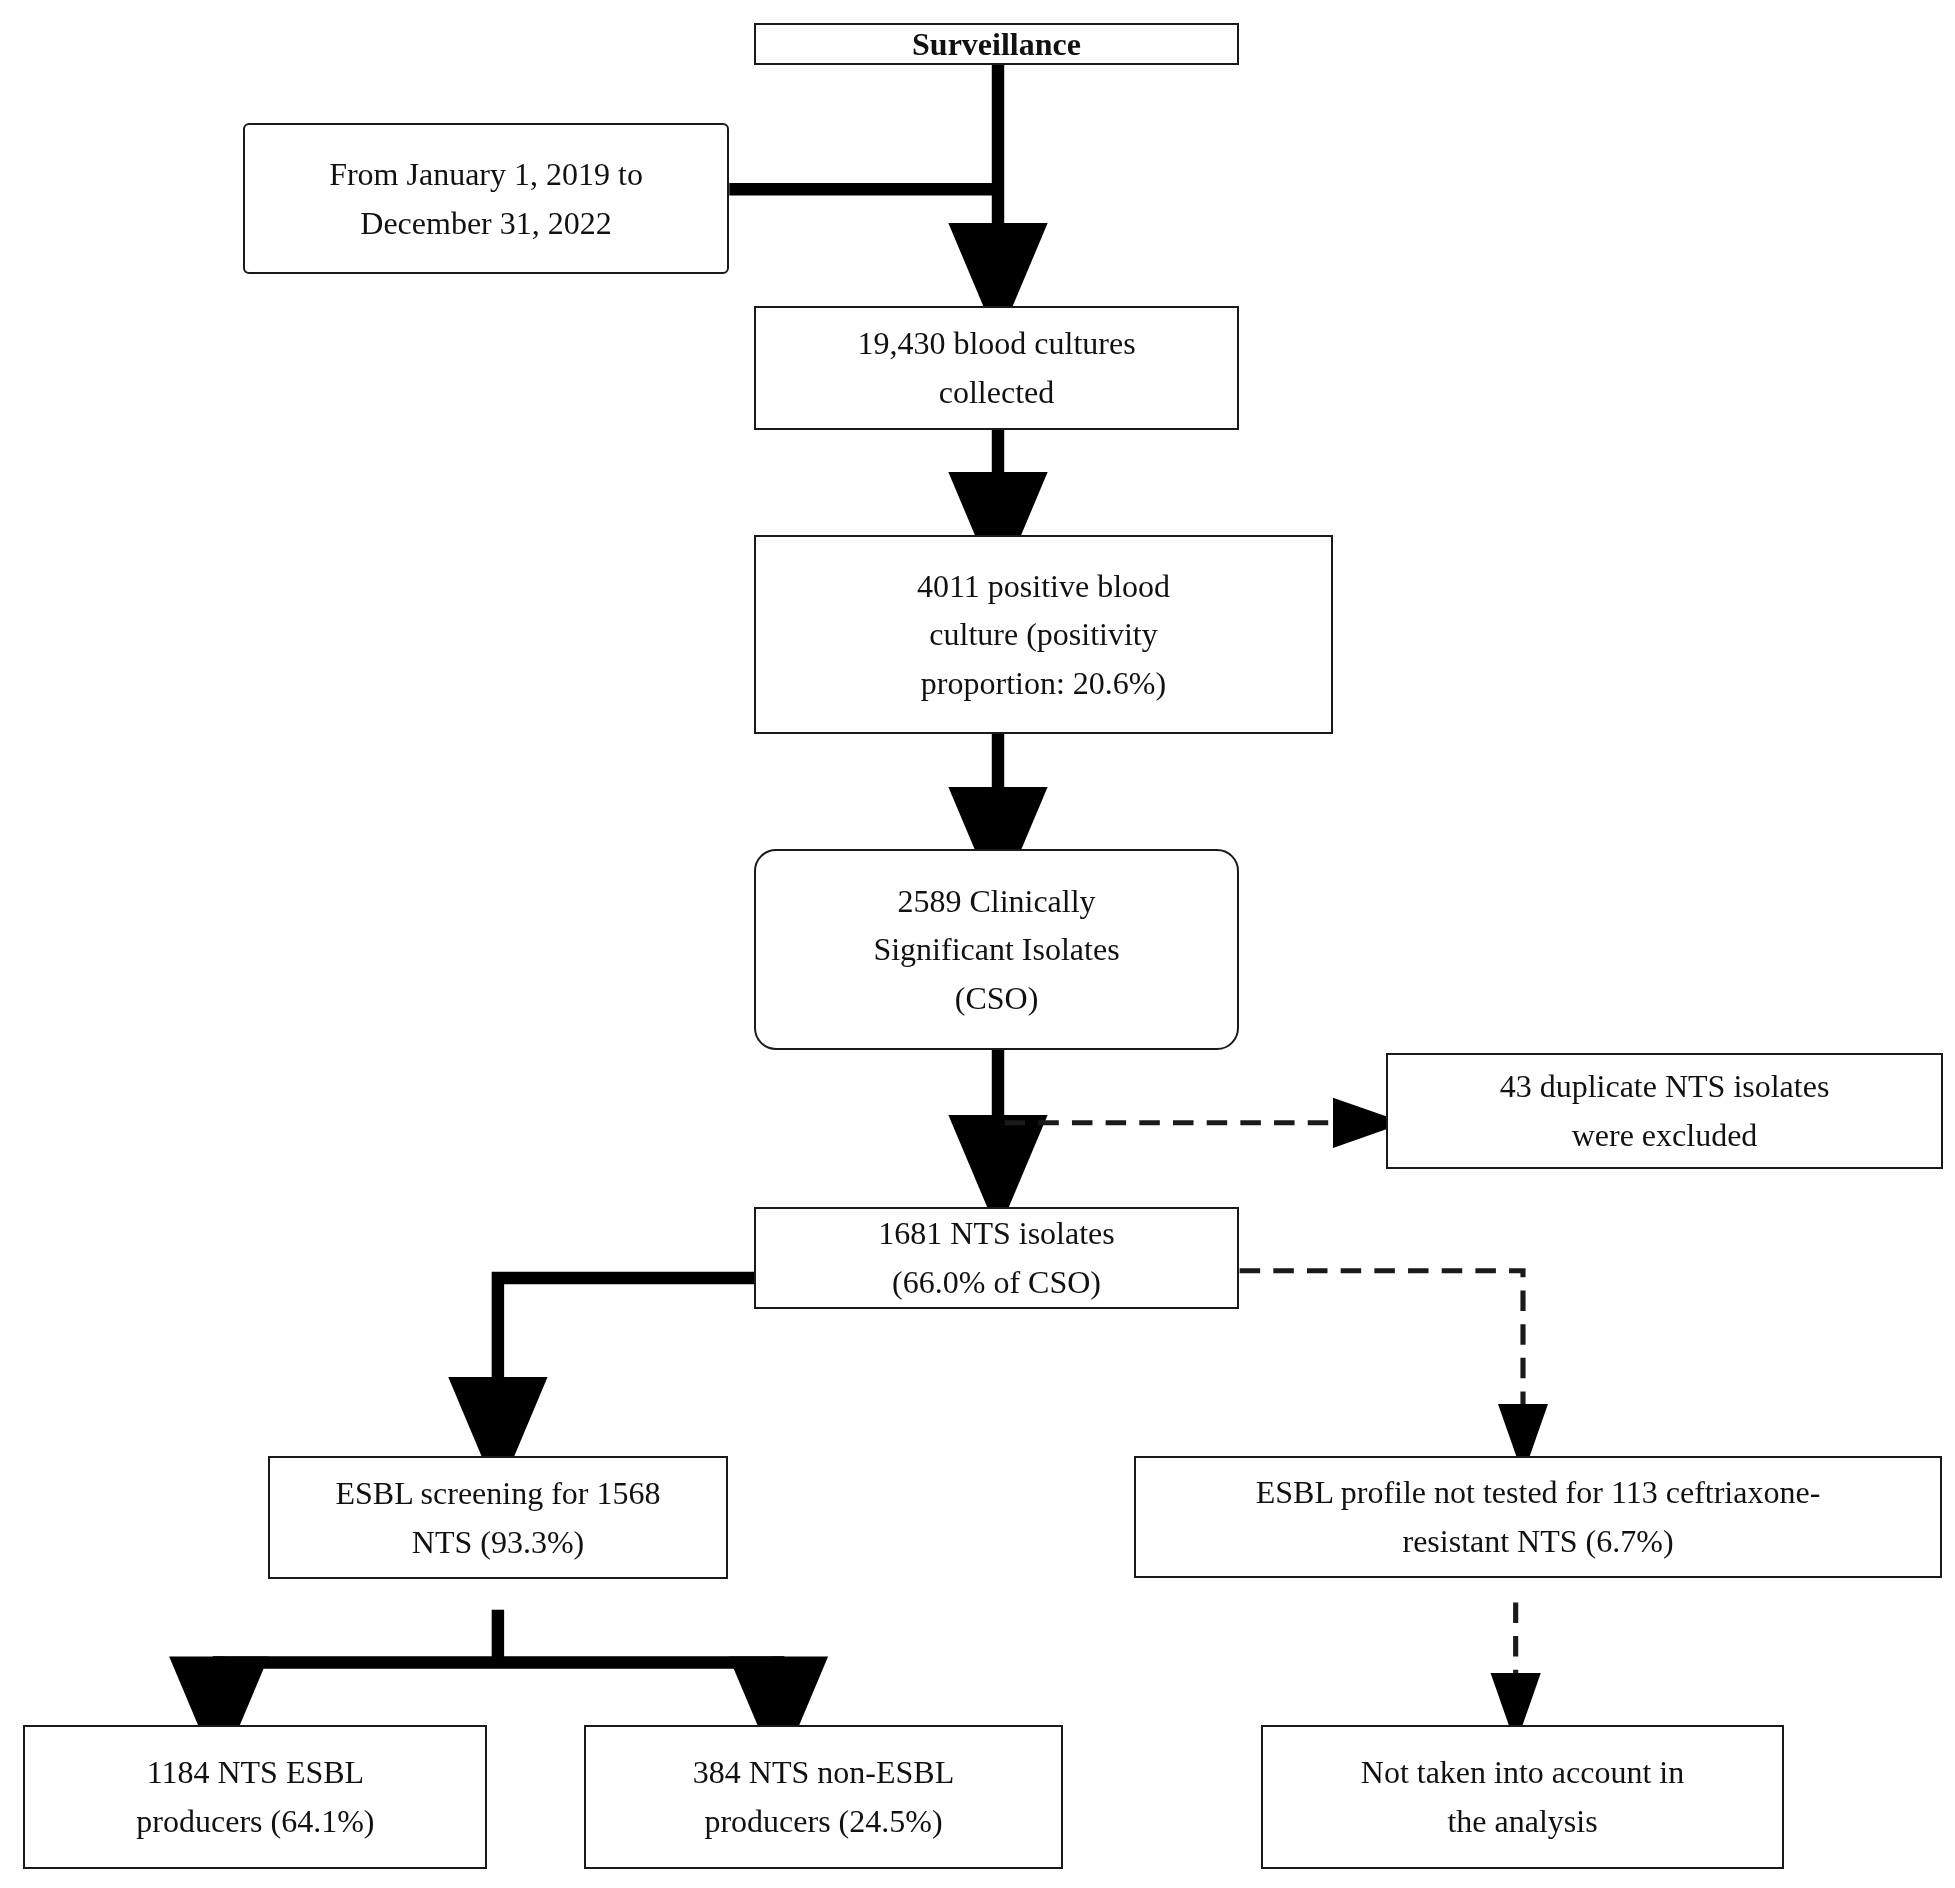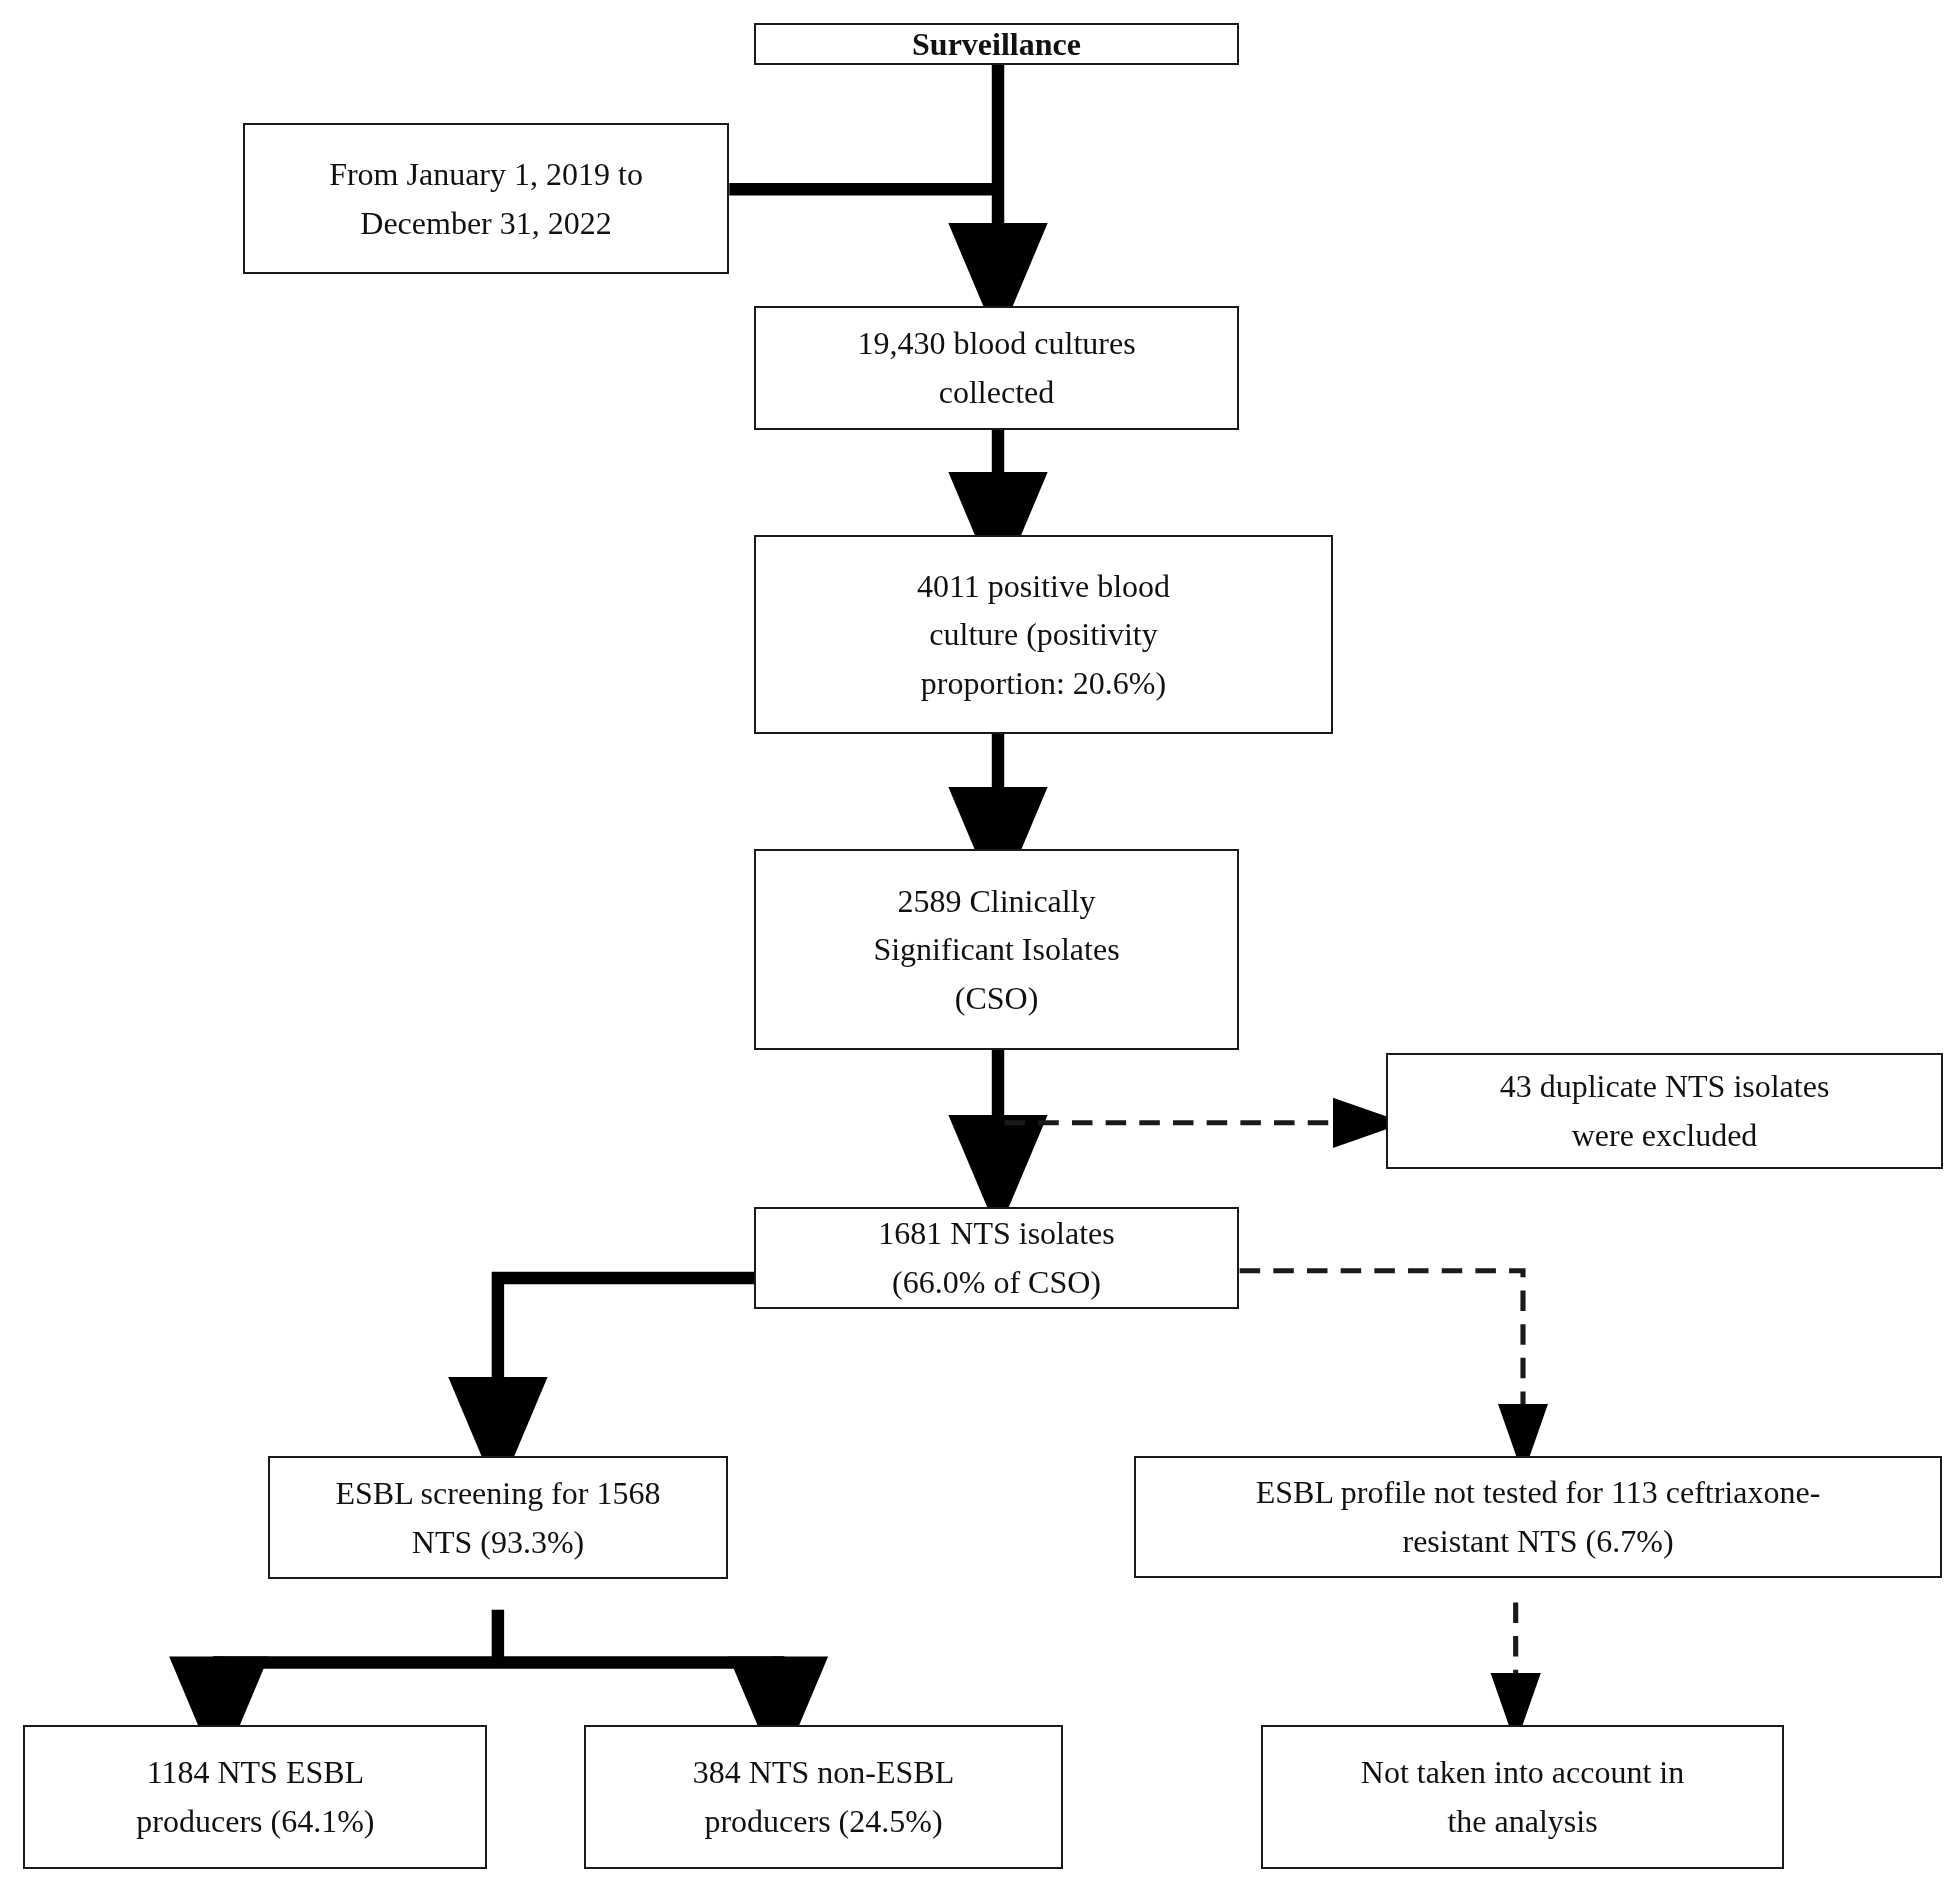--- a/index.html
+++ b/index.html
@@ -104,37 +104,37 @@
 
     <g>
       <line x1="2070" y1="2188" x2="2070" y2="2330" stroke="#1a1a1a" stroke-width="7" stroke-dasharray="28 18" marker-end="url(#arrowThin)"></line>
     </g>
   </svg>
 
   <div class="node bold" style="left:754px; top:23.4px; width:485px; height:42px;">
     <span class="txt">Surveillance</span>
   </div>
 
-  <div class="node" style="left:243px; top:123px; width:486px; height:151px;">
+  <div class="node" style="left:243px; top:123px; width:486px; height:151px;border-radius:6px;">
     <span class="txt">From January 1, 2019 to
 December 31, 2022</span>
   </div>
 
   <div class="node" style="left:754px; top:287px; width:485px; height:124px;margin-top:19px;">
     <span class="txt">19,430 blood cultures
 collected</span>
   </div>
 
   <div class="node" style="left:754px; top:535px; width:579px; height:199px;">
     <span class="txt">4011 positive blood
 culture (positivity
 proportion: 20.6%)</span>
   </div>
 
-  <div class="node" style="left:754px; top:849px; width:485px; height:201px;">
+  <div class="node" style="left:754px; top:849px; width:485px; height:201px;border-radius:22px;">
     <span class="txt">2589 Clinically
 Significant Isolates
 (CSO)</span>
   </div>
 
   <div class="node" style="left:1386px; top:1053px; width:557px; height:116px;">
     <span class="txt">43 duplicate NTS isolates
 were excluded</span>
   </div>
 

